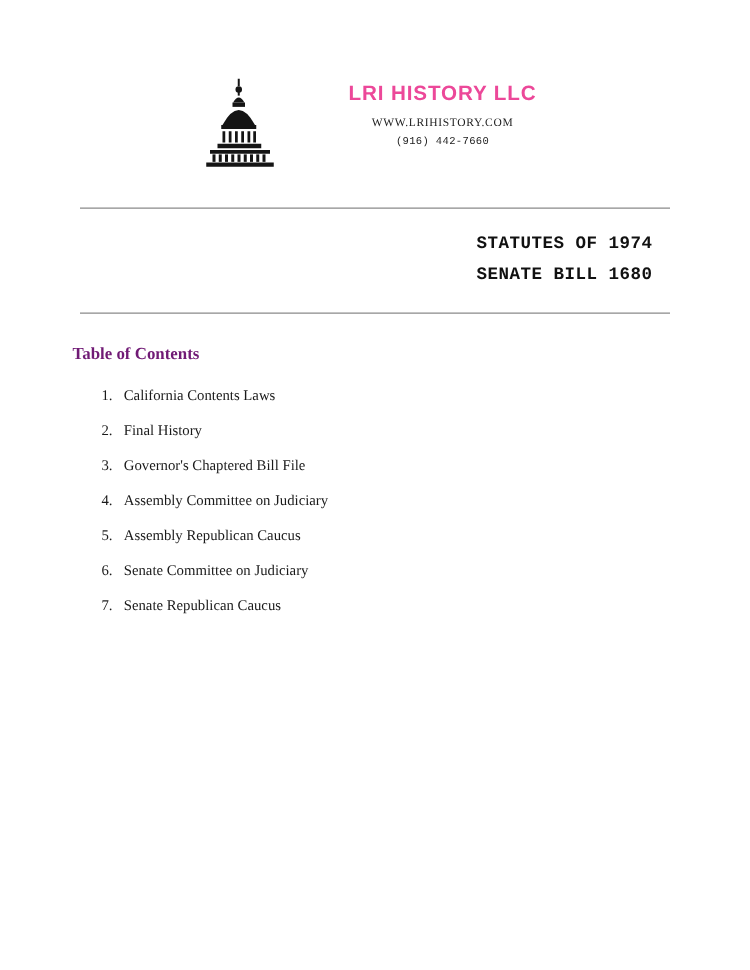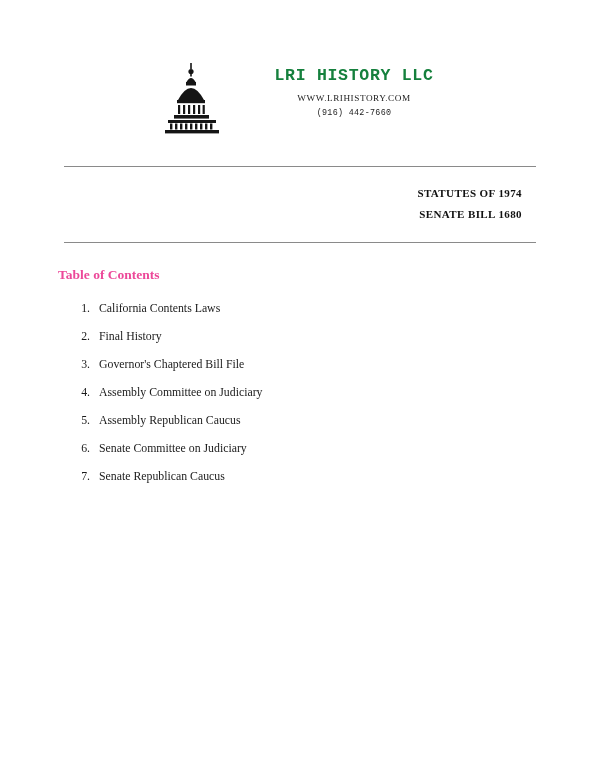--- a/index.html
+++ b/index.html
@@ -41,25 +41,25 @@
     margin-top: 4px;
   }
 
   .org-block {
     text-align: center;
     padding-top: 10px;
     min-width: 240px;
   }
 
   .org-name {
-    font-family: Liberation Mono, monospace;
+    font-family: Liberation Sans, sans-serif;
     font-size: 16.5px;
     font-weight: bold;
     letter-spacing: 0.7px;
-    color: #15803d;
+    color: #ec4899;
     margin-bottom: 8px;
   }
 
   .org-line {
     font-family: "Liberation Serif", serif;
     font-size: 9.2px;
     letter-spacing: 0.55px;
     color: #1c1c1c;
     margin-bottom: 5px;
   }
@@ -81,39 +81,39 @@
   .rule-top { margin-top: 30px; }
   .rule-bottom { margin-top: 22px; }
 
   
   .title-block {
     text-align: right;
     padding-right: 78px;
     padding-top: 20px;
   }
   .title-line {
-    font-family: Liberation Serif, serif;
+    font-family: Liberation Mono, monospace;
     font-weight: bold;
-    font-size: 11px;
+    font-size: 14px;
     letter-spacing: 0.4px;
     color: #111111;
     margin-bottom: 9px;
   }
   .title-line:last-child { margin-bottom: 0; }
 
   
   .toc {
     padding-left: 58px;
     padding-top: 24px;
   }
   .toc-heading {
     font-family: "Liberation Serif", serif;
     font-weight: bold;
     font-size: 13.5px;
-    color: #ec4899;
+    color: #701a75;
     margin-bottom: 18px;
   }
   ol.toc-list {
     list-style: none;
     margin: 0;
     padding: 0 0 0 10px;
   }
   ol.toc-list li {
     font-family: "Liberation Serif", serif;
     font-size: 11.8px;

